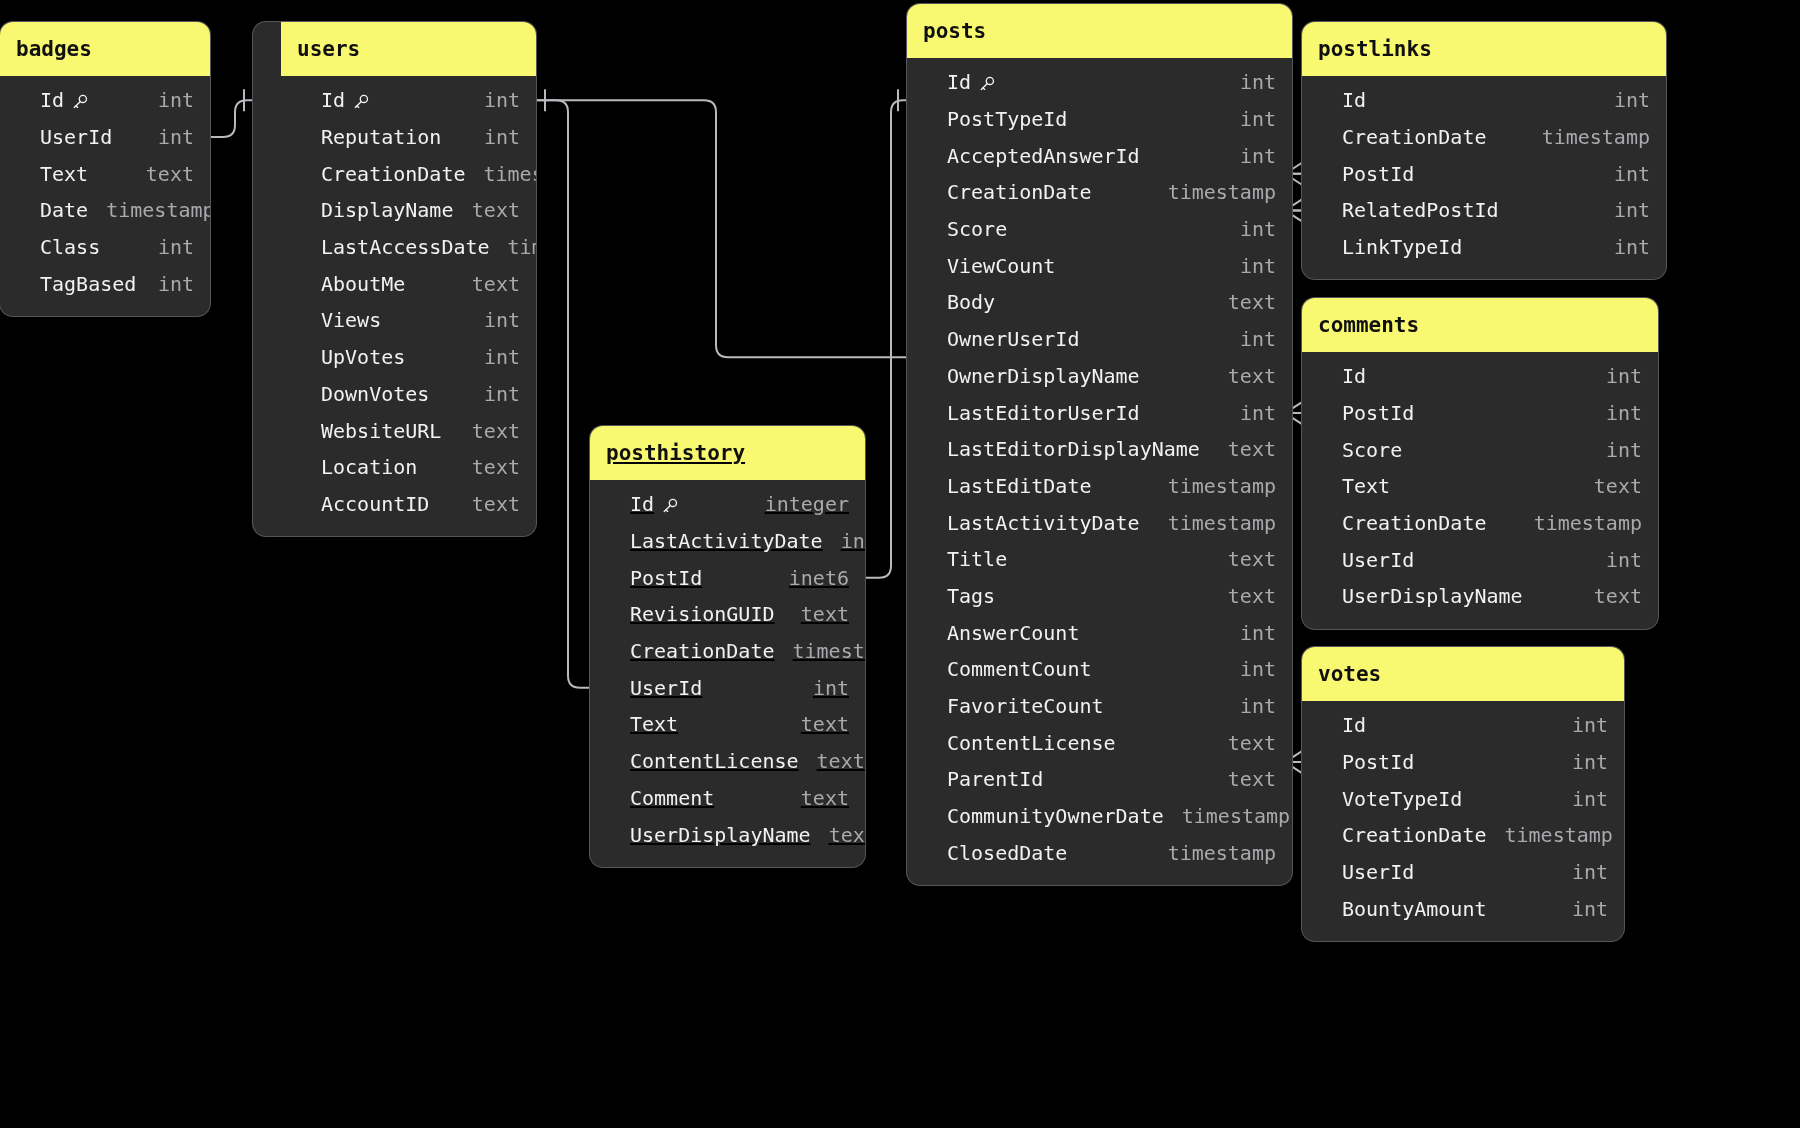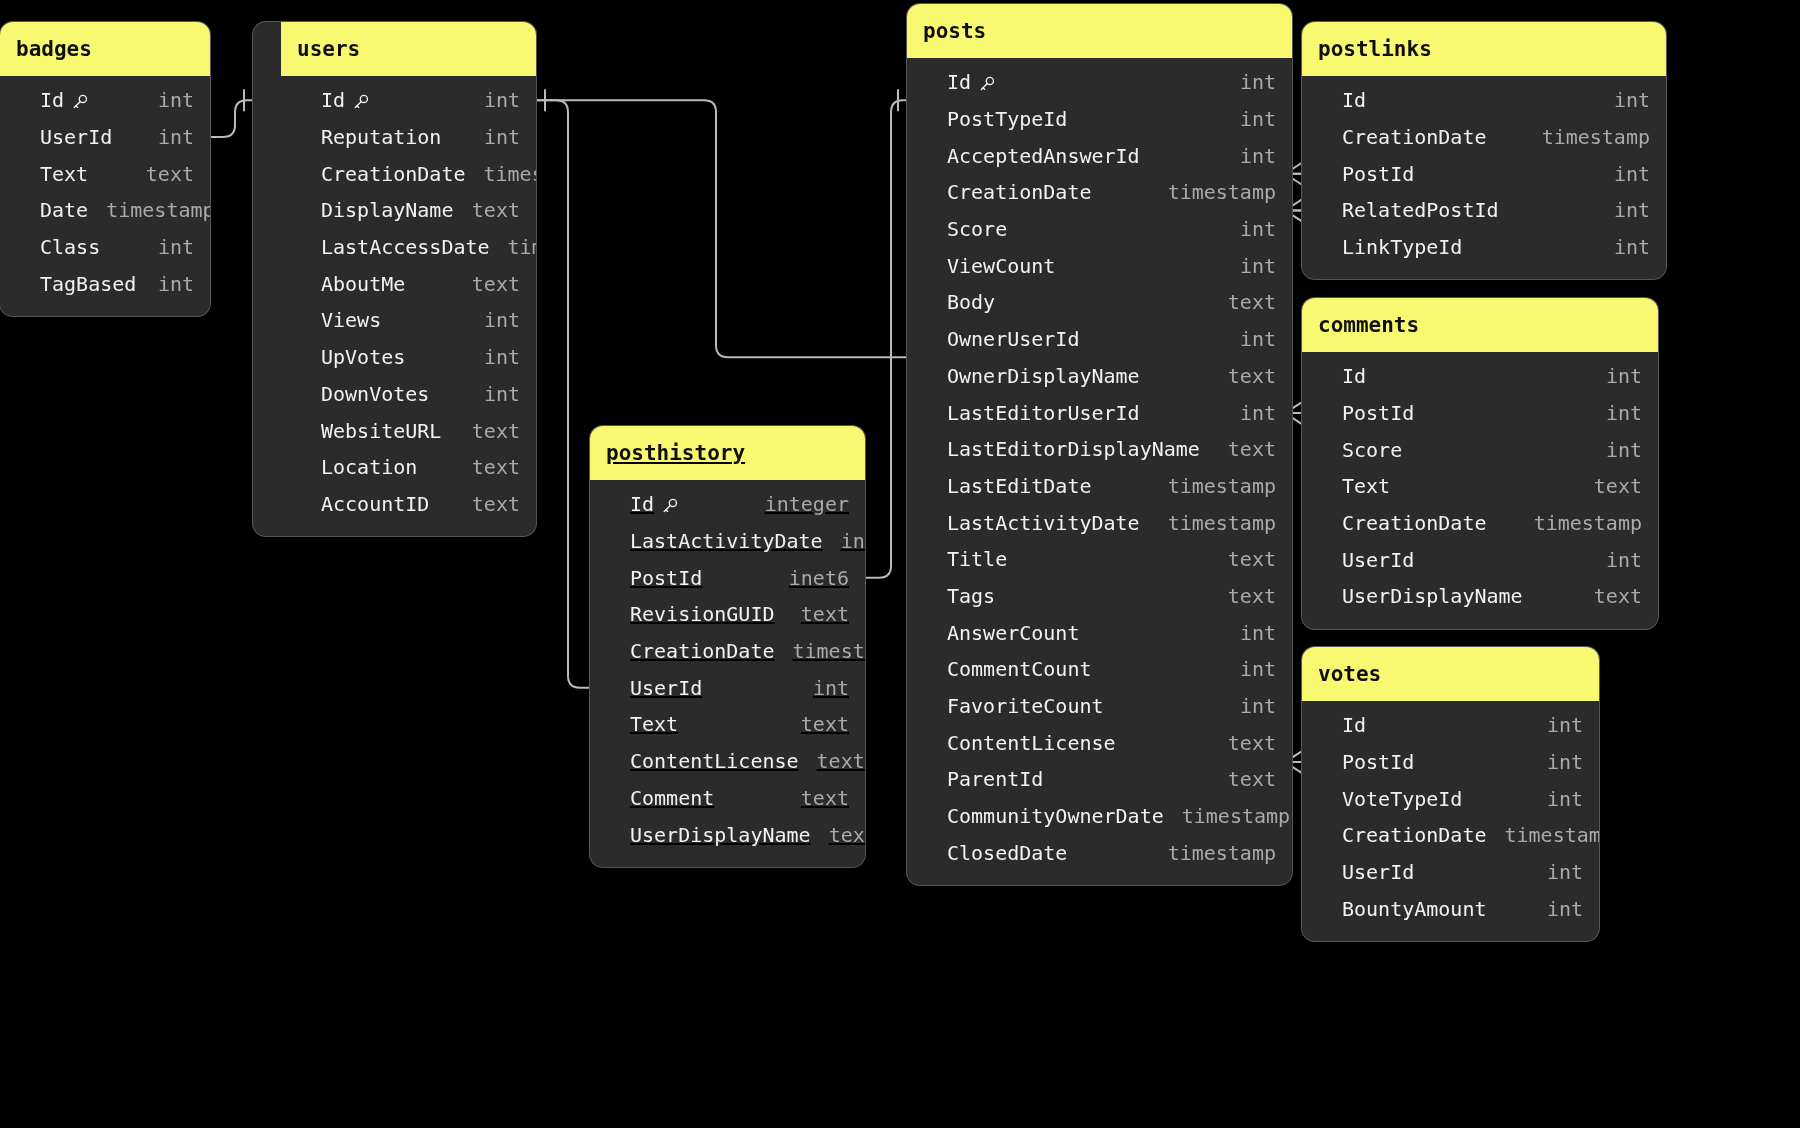--- a/index.html
+++ b/index.html
@@ -488,21 +488,21 @@
             <div class="col-type">int</div>
           </div>
           <div class="row">
             <div class="col-name">
               <span>UserDisplayName</span>
             </div>
             <div class="col-type">text</div>
           </div>
         </div>
       </div>
-      <div class="table-card" style="left: 1302px; top: 647px; width: 297px;">
+      <div class="table-card" style="left: 1302px; top: 647px; width: 322px;">
         <div class="table-header">votes</div>
         <div class="table-body">
           <div class="row">
             <div class="col-name">
               <span>Id</span>
             </div>
             <div class="col-type">int</div>
           </div>
           <div class="row">
             <div class="col-name">

